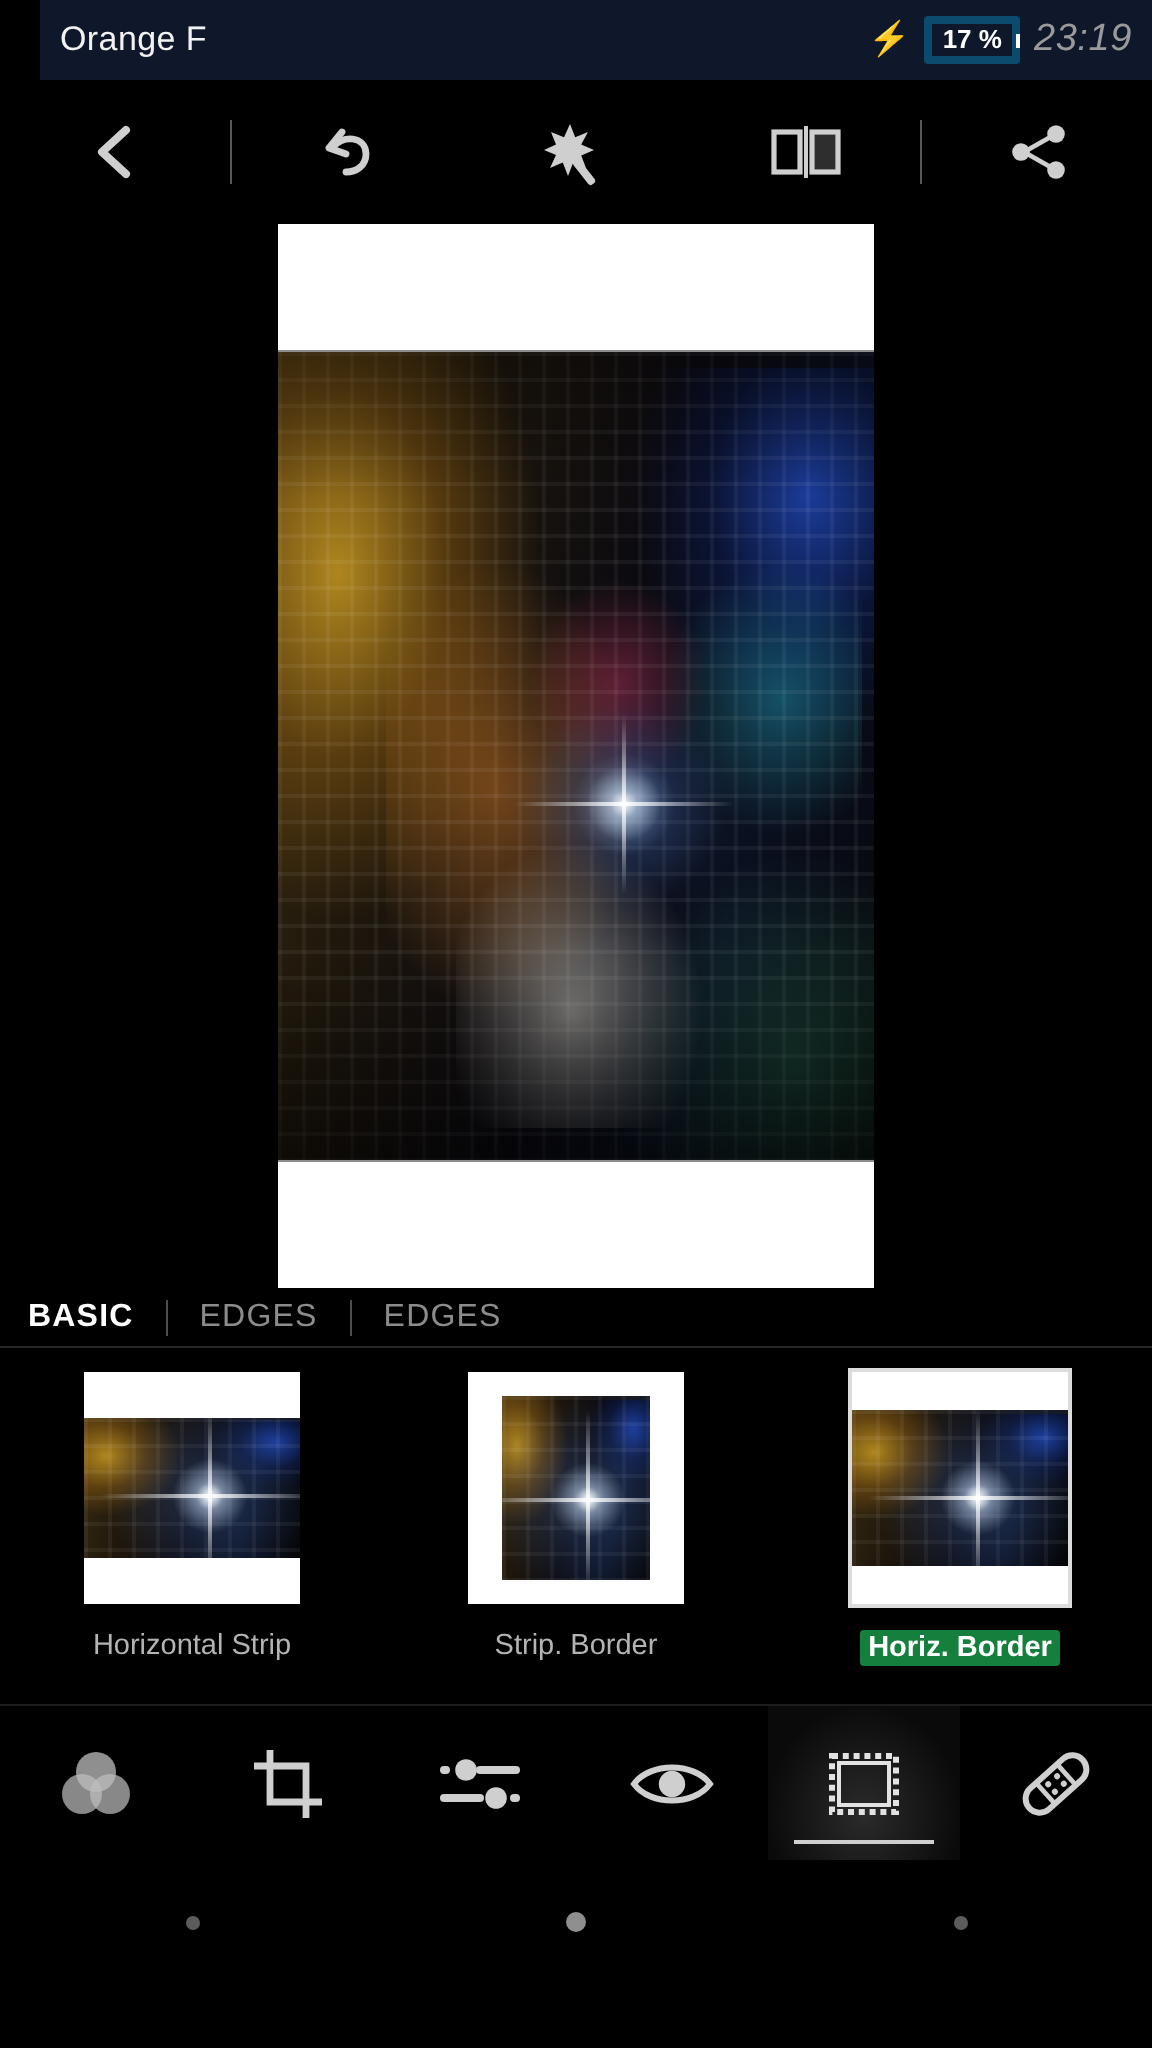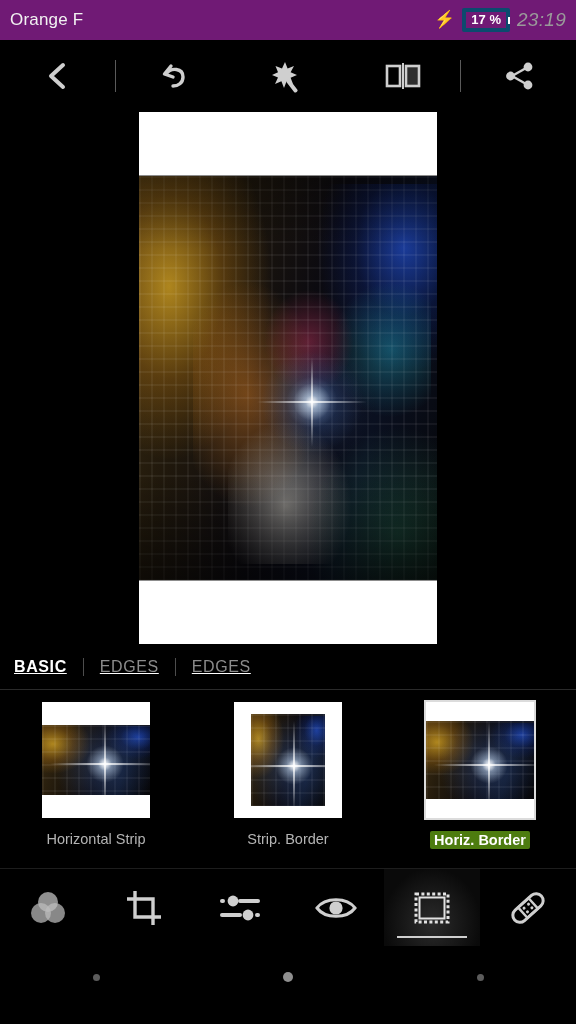--- a/index.html
+++ b/index.html
@@ -1,20 +1,20 @@
 <!DOCTYPE html>
 <html><head>
 <meta charset="utf-8">
 <style>
   * { margin:0; padding:0; box-sizing:border-box; }
   html,body { width:576px; height:1024px; background:#000; overflow:hidden; }
   body { font-family:"Liberation Sans", sans-serif; color:#fff; }
 
   
-  .statusbar { height:40px; display:flex; align-items:center; padding:0 10px; background:#701a75; }
+  .statusbar { height:40px; display:flex; align-items:center; padding:0 10px; background:#0f172a;margin-left:20px; }
   .carrier { font-size:17px; color:#f2f2f2; letter-spacing:.2px; }
   .status-right { margin-left:auto; display:flex; align-items:center; gap:7px; }
   .bolt { font-size:17px; color:#fff; line-height:1; transform:translateY(-1px); }
   .battery { border:4px solid #0c4a6e; border-radius:2px; padding:1px 5px; font-size:13px;
              font-weight:bold; line-height:1.15; position:relative; }
   .battery::after { content:""; position:absolute; right:-4px; top:5px; width:2px; height:7px; background:#fff; }
   .clock { font-size:19px; color:#9a9a9a; letter-spacing:.3px;font-style:italic; }
 
   
   .toolbar { height:72px; display:flex; align-items:center; background:#000; }
@@ -58,35 +58,35 @@
       background:linear-gradient(180deg, rgba(0,0,0,.35) 0%, rgba(0,0,0,0) 18%, rgba(0,0,0,0) 74%, rgba(0,0,0,.55) 100%); }
   .flare { position:absolute; left:58%; top:56%; width:120px; height:120px; margin:-60px 0 0 -60px;
       background:radial-gradient(circle, rgba(255,255,255,.95) 0%, rgba(200,225,255,.55) 8%, rgba(90,140,230,.18) 22%, rgba(0,0,0,0) 60%); }
   .flare::before, .flare::after { content:""; position:absolute; left:50%; top:50%; background:
       linear-gradient(90deg, rgba(255,255,255,0), rgba(255,255,255,.85), rgba(255,255,255,0)); }
   .flare::before { width:110px; height:2px; margin:-1px 0 0 -55px; }
   .flare::after { width:2px; height:90px; margin:-45px 0 0 -1px;
       background:linear-gradient(180deg, rgba(255,255,255,0), rgba(255,255,255,.8), rgba(255,255,255,0)); }
 
   
-  .tabs { height:46px; display:flex; align-items:center; padding:0 14px; gap:16px;
-          border-bottom:1px solid #2a2a2a;text-decoration:underline; }
+  .tabs { height:30px; display:flex; align-items:center; padding:0 14px; gap:16px;
+          border-bottom:1px solid #2a2a2a; }
   .tab { font-size:16px; color:#8c8c8c; letter-spacing:.6px; }
   .tab.active { color:#fff; font-weight:bold; }
   .tab-sep { width:1px; height:18px; background:#4d4d4d; }
 
   
   .presets { height:178px; display:flex; align-items:flex-start; padding:12px 0 0 0; }
   .preset { flex:1; display:flex; flex-direction:column; align-items:center;justify-content:center; }
   .thumb { width:108px; height:116px; background:#fff; display:flex; flex-direction:column;
            justify-content:center; overflow:hidden; }
   .thumb.sel { outline:2px solid #dcdcdc; }
   .thumb-img { width:100%; position:relative; overflow:hidden; background:#05040a; }
   .p-label { margin-top:13px; font-size:14.5px; color:#b4b4b4; white-space:nowrap; }
-  .p-label.sel { color:#fff; font-weight:bold; background:#4d7c0f; padding:1px 4px; border-radius:2px; }
+  .p-label.sel { color:#fff; font-weight:bold; background:#15803d; padding:1px 4px; border-radius:2px; }
 
   
   .v-hstrip .thumb-img { height:70px; }
   .v-vborder { flex-direction:row; align-items:center; }
   .v-vborder .thumb-img { height:92px; width:74px; margin:0 auto; }
   .v-hborder .thumb-img { height:78px; }
   .v-snapshot .thumb-img { height:92px; width:98px; margin:0 auto; }
 
   
   .tools { height:78px; display:flex; align-items:center; border-top:1px solid #1d1d1d; }

